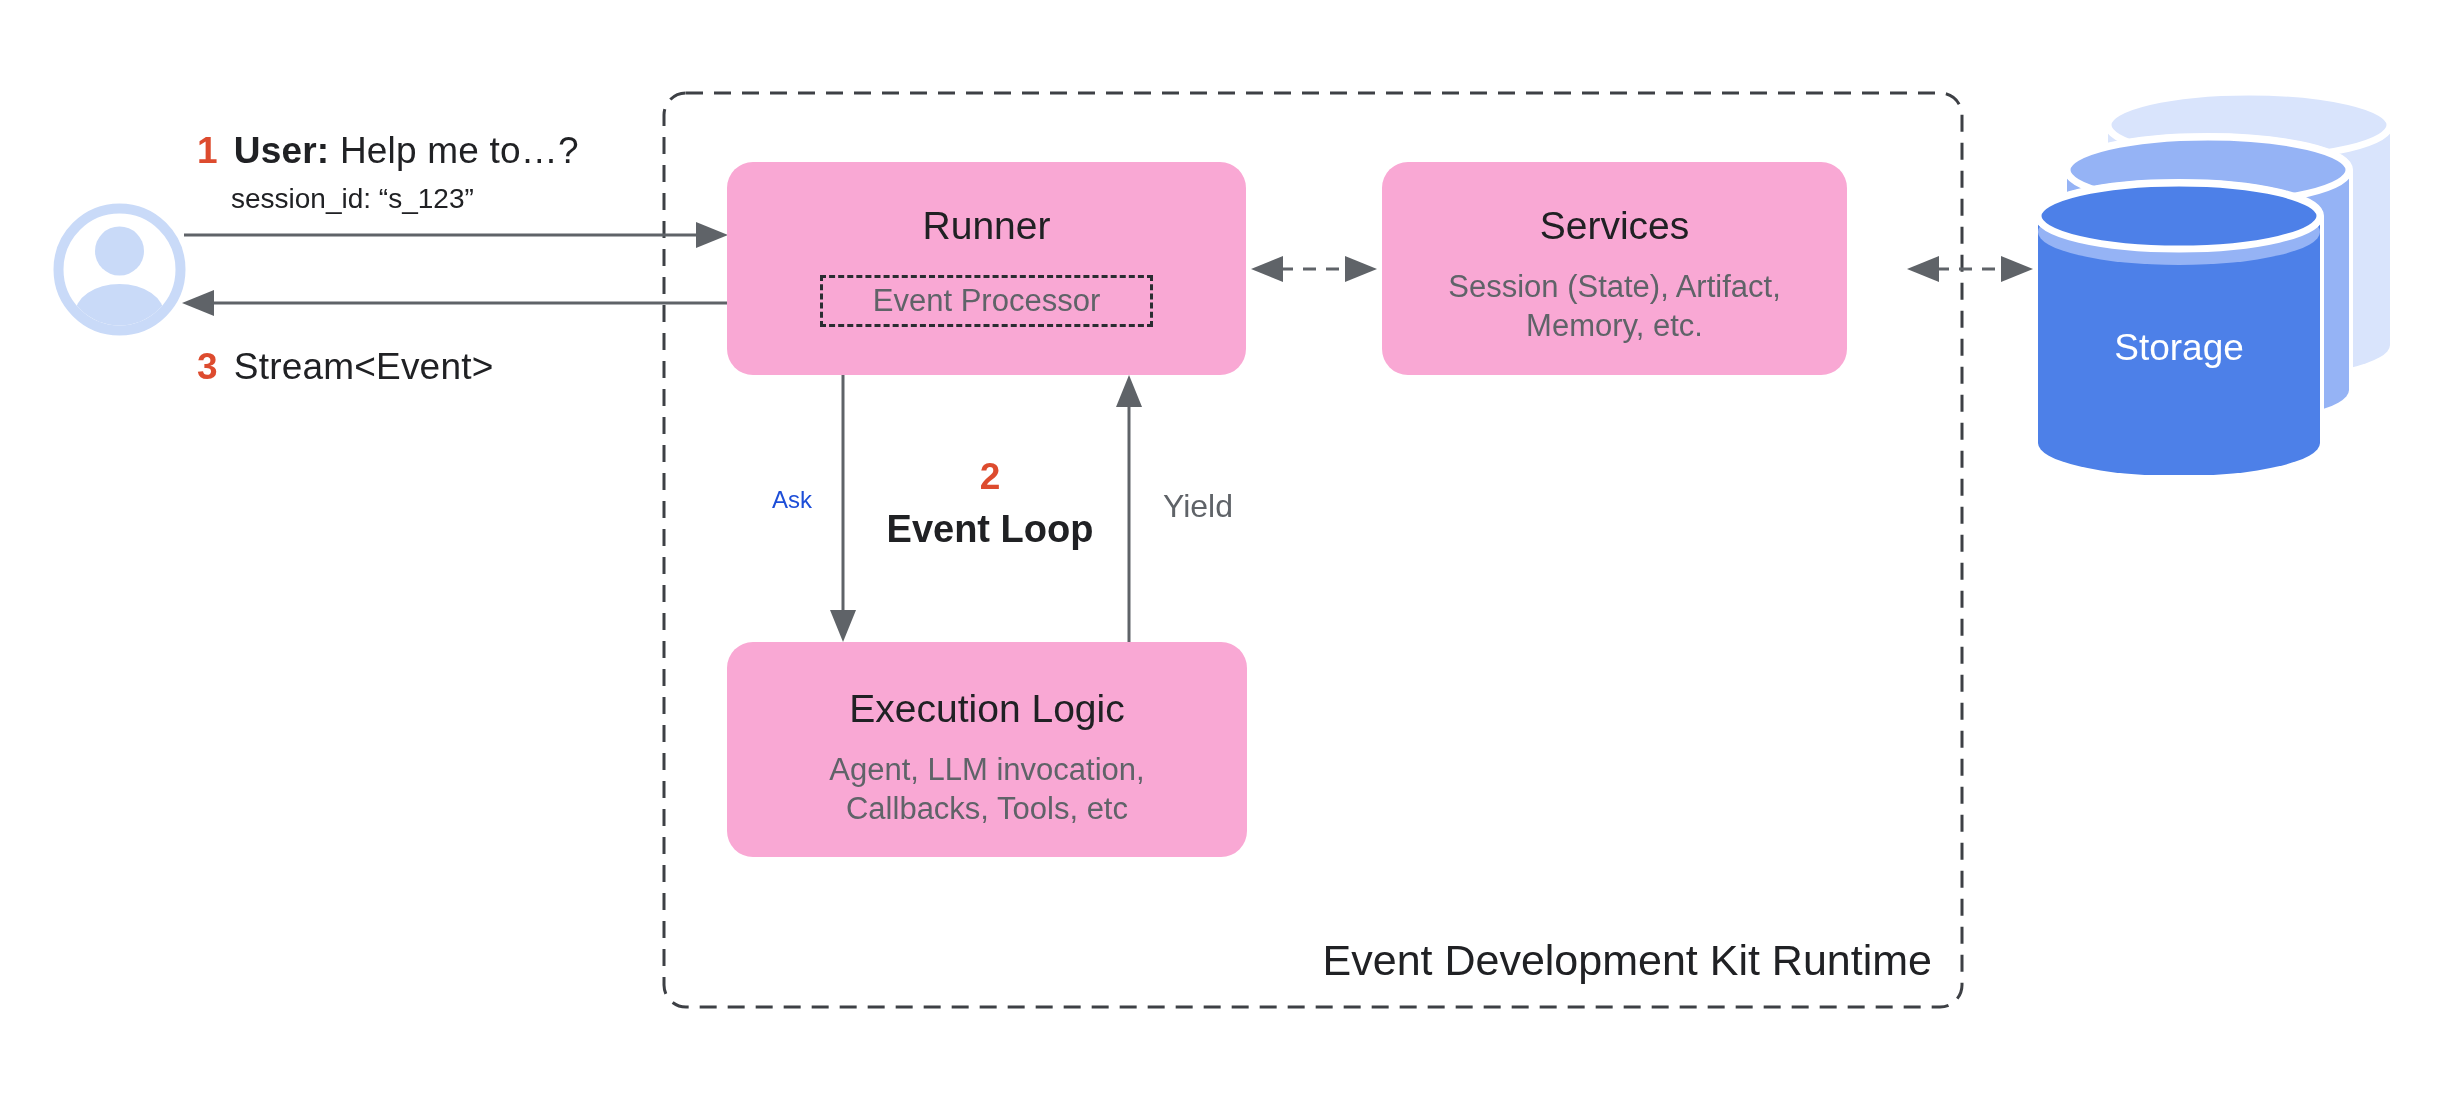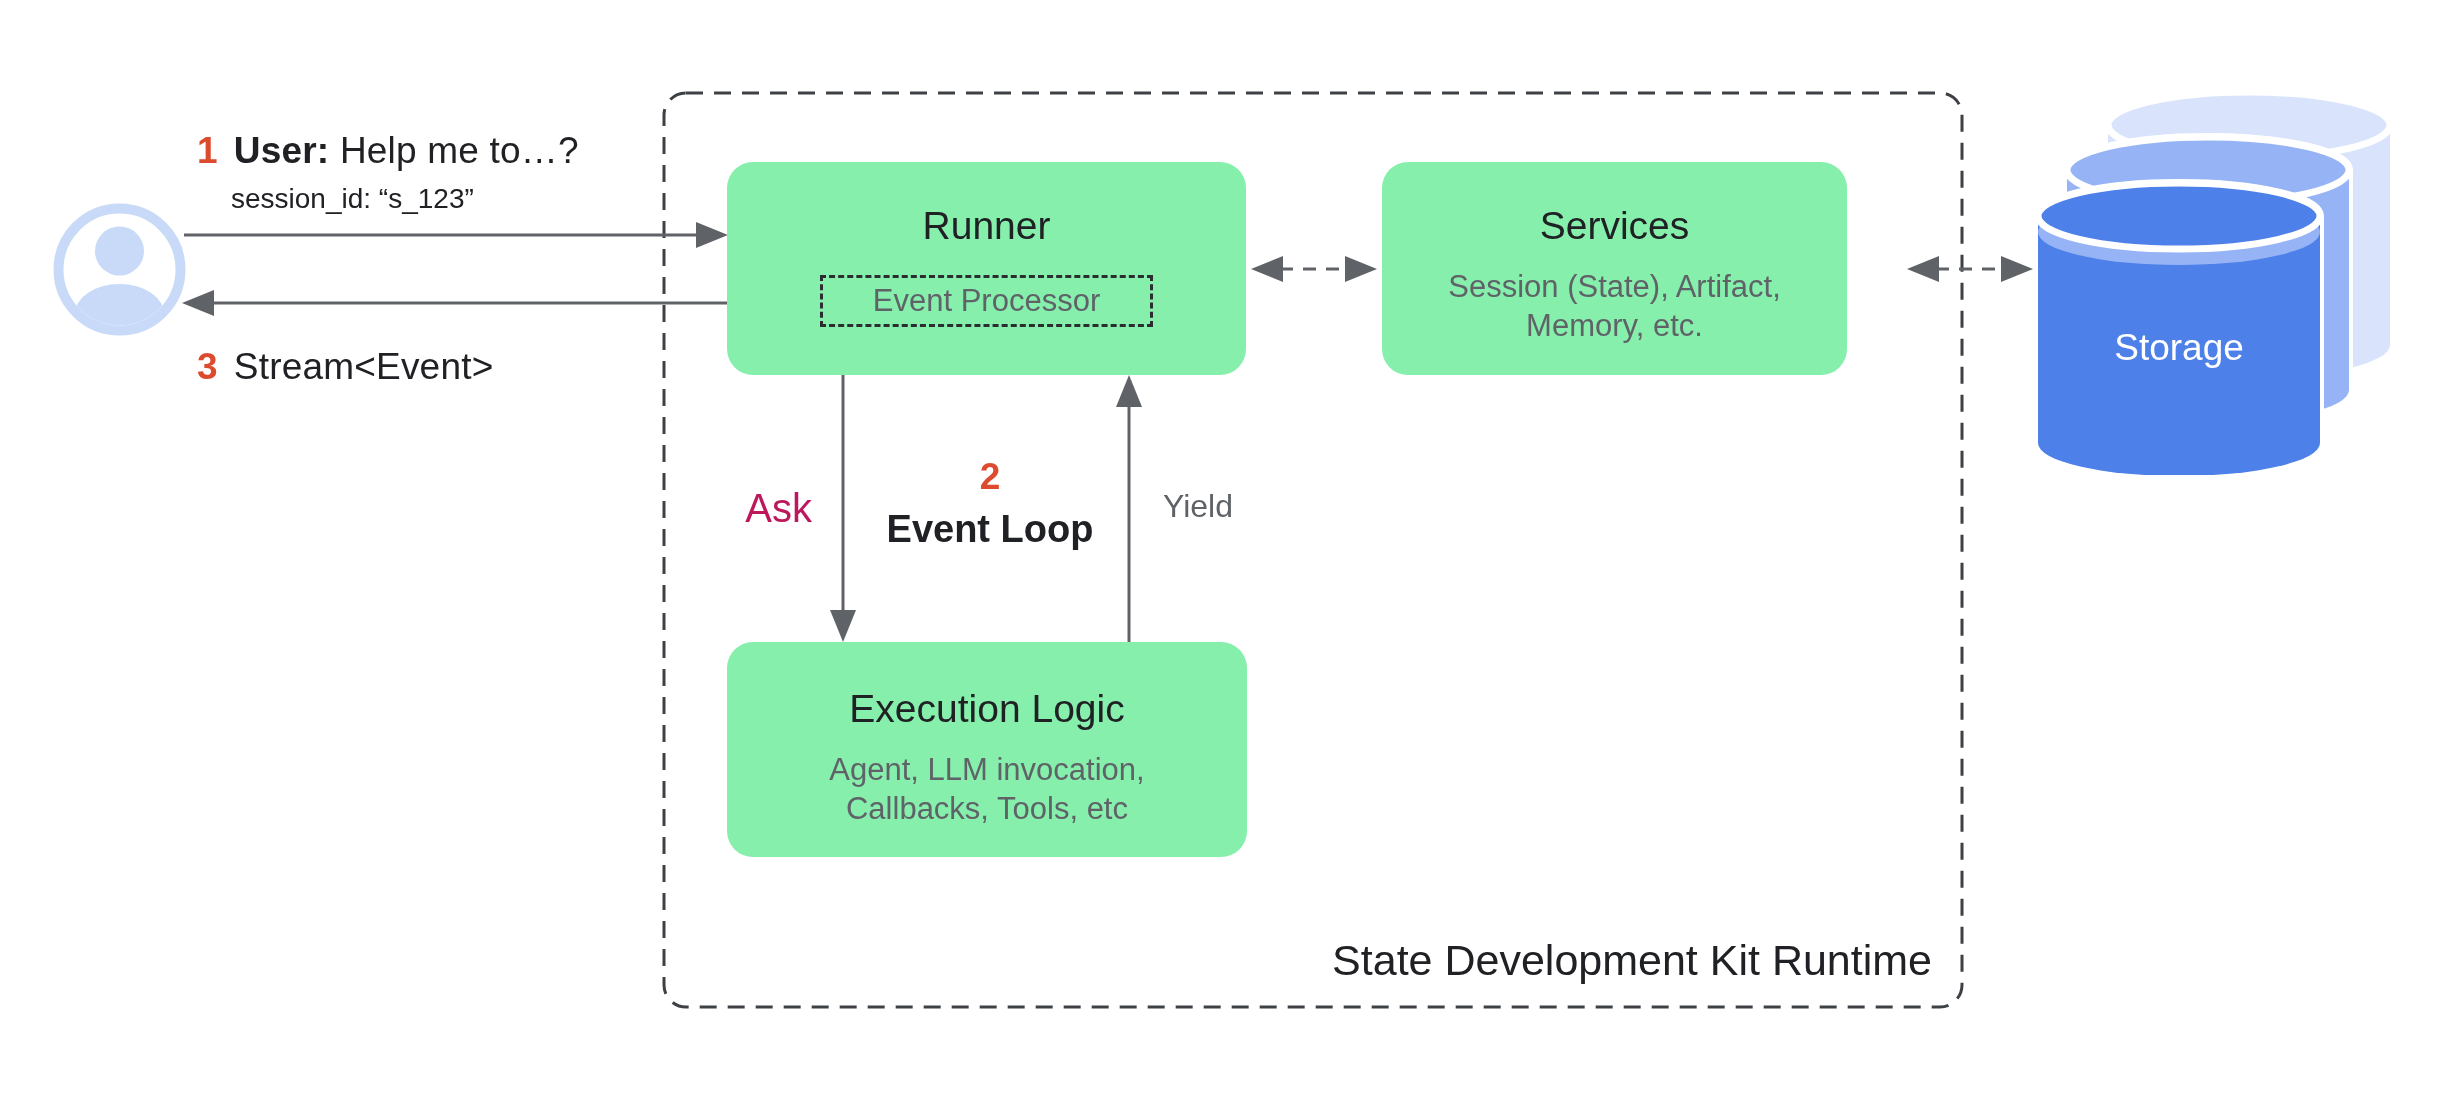--- a/index.html
+++ b/index.html
@@ -39,21 +39,21 @@
   .step-plain { color: #202124; }
   .session-line {
     font-size: 28px;
     color: #202124;
     white-space: nowrap;
   }
 
   
   .node {
     position: absolute;
-    background: #86efac;
+    background: #f9a8d4;
     border-radius: 26px;
     display: flex;
     flex-direction: column;
     align-items: center;
   }
   .node-title {
     font-size: 39px;
     color: #202124;
     line-height: 48px;
   }
@@ -91,21 +91,21 @@
     font-size: 37px; font-weight: bold; color: #dd4b2e;
   }
   .loop-label {
     left: 840px; top: 508px; width: 300px;
     text-align: center;
     font-size: 38px; color: #202124; font-weight: bold;
   }
   .ask-label {
     left: 700px; top: 486px; width: 112px;
     text-align: right;
-    font-size: 40px; color: #be185d;
+    font-size: 24px; color: #1d4ed8;
   }
   .yield-label {
     left: 1163px; top: 488px; width: 140px;
     text-align: left;
     font-size: 32px; color: #5f6368;
   }
 
   .runtime-label {
     left: 1310px; top: 936px; width: 622px;
     text-align: right;
@@ -202,21 +202,21 @@
       <div>Agent, LLM invocation,</div>
       <div>Callbacks, Tools, etc</div>
     </div>
   </div>
 
   <div class="abs loop-num">2</div>
   <div class="abs loop-label">Event Loop</div>
   <div class="abs ask-label">Ask</div>
   <div class="abs yield-label">Yield</div>
 
-  <div class="abs runtime-label">State Development Kit Runtime</div>
+  <div class="abs runtime-label">Event Development Kit Runtime</div>
 
   <svg class="abs" style="left:1990px; top:55px;" width="460" height="420" viewBox="0 0 460 420">
 
     <g>
       <path d="M 118 70 V 290 A 141 33 0 0 0 400 290 V 70 A 141 33 0 0 0 118 70 Z" fill="#d9e4fc" stroke="#ffffff" stroke-width="8" style="paint-order:stroke"></path>
       <ellipse cx="259" cy="70" rx="141" ry="33" fill="#d9e4fc" stroke="#ffffff" stroke-width="7"></ellipse>
     </g>
 
     <g>
       <path d="M 77 115 V 335 A 141 33 0 0 0 359 335 V 115 A 141 33 0 0 0 77 115 Z" fill="#95b3f5" stroke="#ffffff" stroke-width="8" style="paint-order:stroke"></path>

